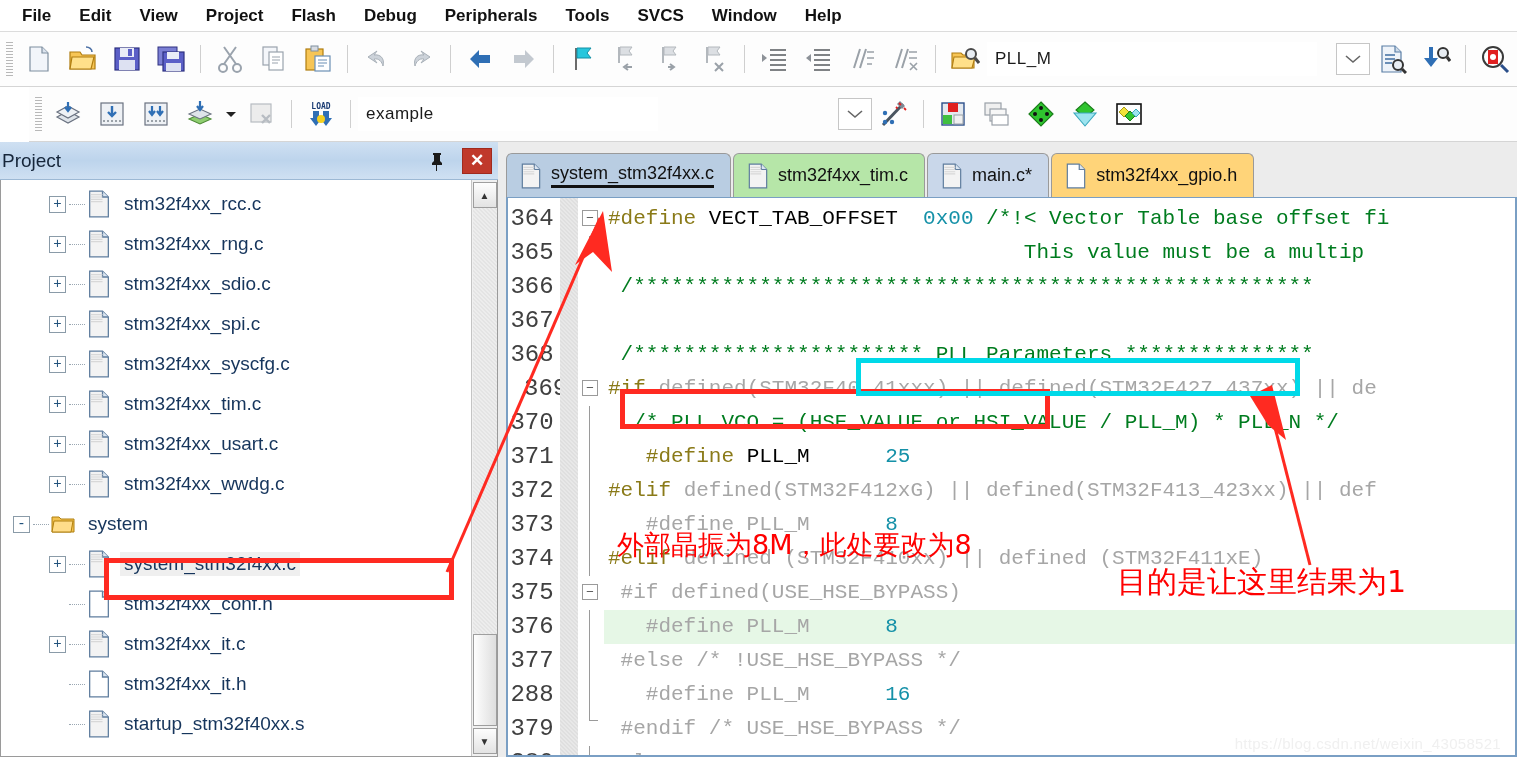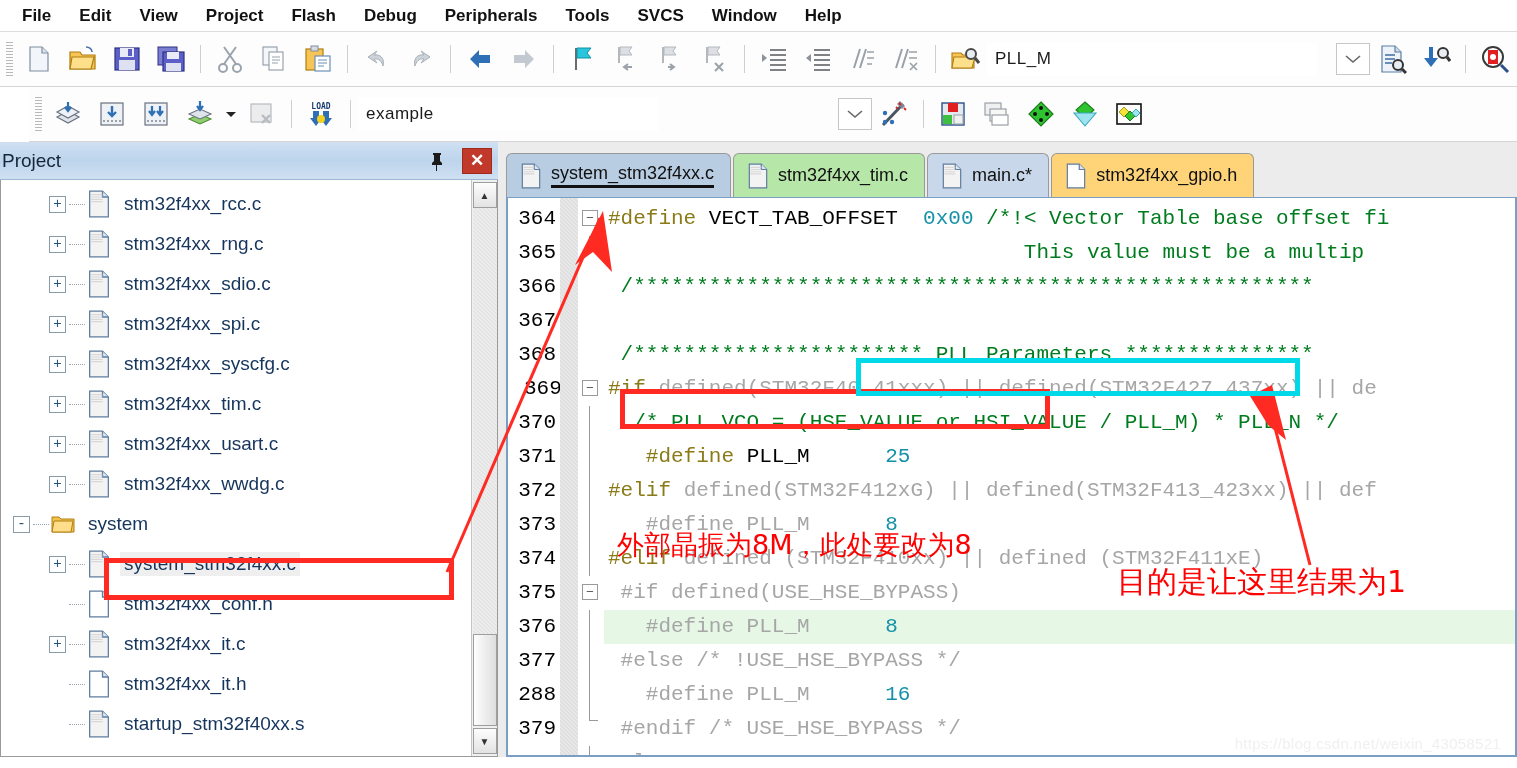--- a/index.html
+++ b/index.html
@@ -179,23 +179,23 @@
     border-bottom:3px solid #111; padding-bottom:1px;
   }
   #editor-body {
     flex:1; display:flex;
     border:2px solid #7a9fc4; border-top:1px solid #7a9fc4;
     background:#fff; overflow:hidden;
     margin-left:8px;
   }
   #gutter-nums {
     width:52px; background:#fff; flex:0 0 52px;
-    padding-top:4px; text-align:right;
+    padding-top:4px; text-align:center;
     font-family:"Liberation Mono", monospace;
-    font-size:21px; color:#000000; line-height:34px;
+    font-size:24px; color:#404040; line-height:34px;
     padding-right:4px;
   }
   #gutter-marks {
     width:18px; flex:0 0 18px; background:#e8e8e8;
     background-image:linear-gradient(45deg,#dfdfdf 25%,transparent 25%,transparent 50%,#dfdfdf 50%,#dfdfdf 75%,transparent 75%);
     background-size:4px 4px;
     padding-top:4px;
   }
   #fold-col {
     width:26px; flex:0 0 26px; background:#fff;

